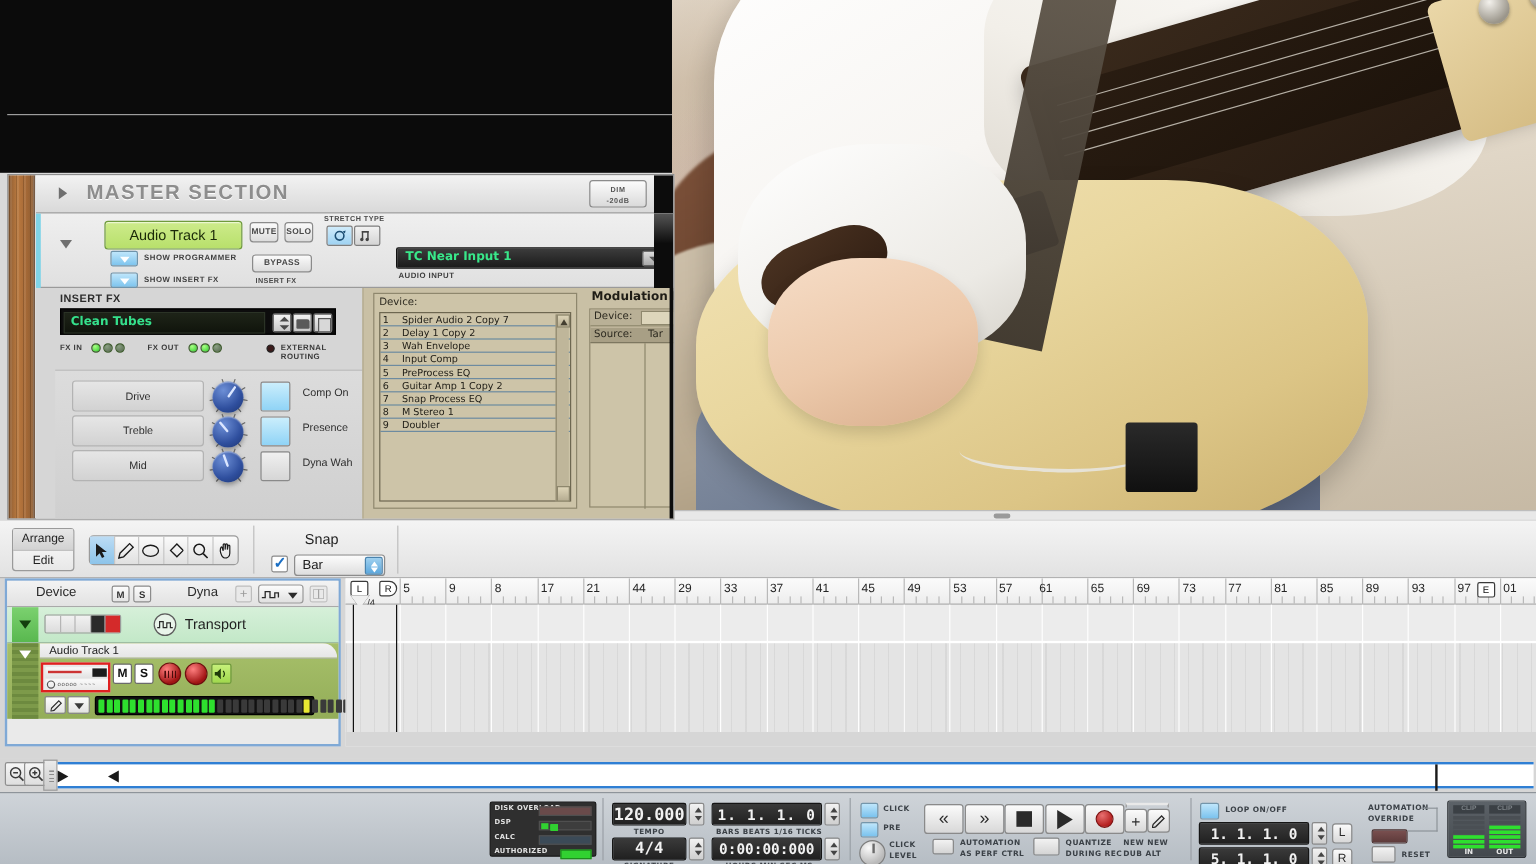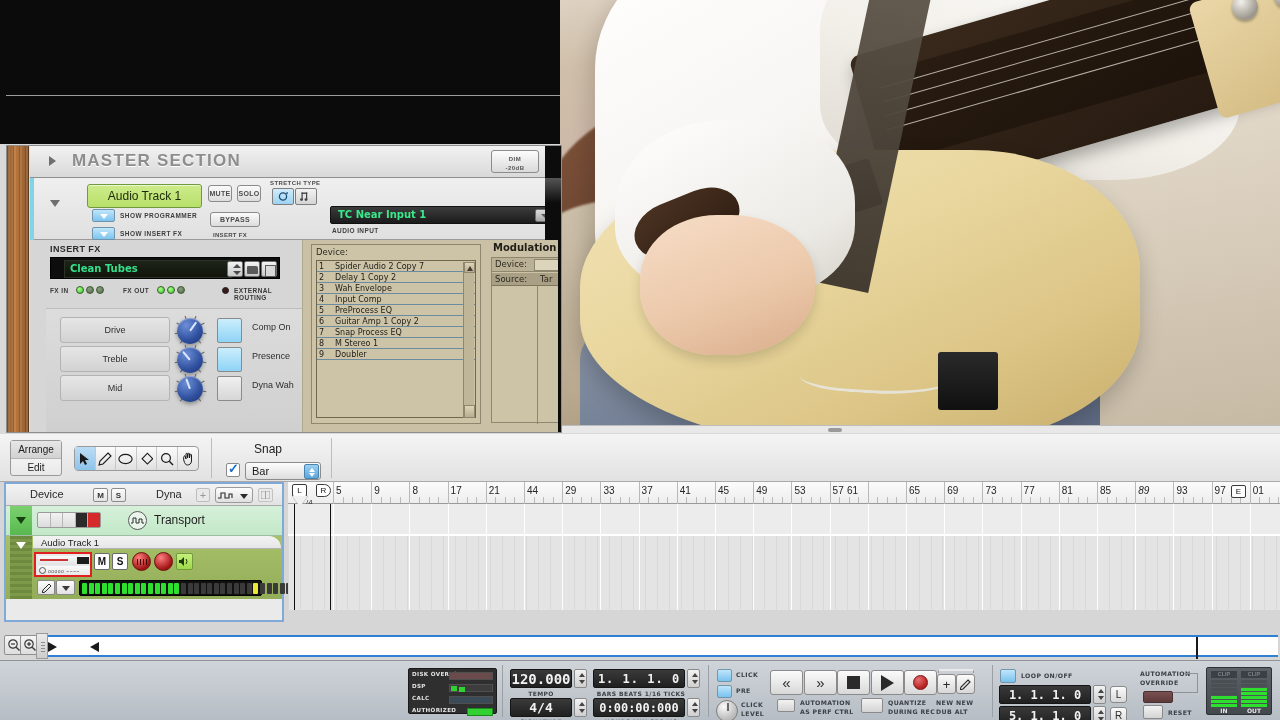--- a/index.html
+++ b/index.html
@@ -134,21 +134,21 @@
     border-top:5px solid #555;border-left:5px solid transparent;border-right:5px solid transparent;}
   .ailbl { position:absolute; left:302px; top:49px; font-size:6.5px; font-weight:bold; color:#3f3f3f; letter-spacing:.4px;}
   .trkrow .blk2 { position:absolute; right:0; top:0; width:16px; height:62px;
     background:linear-gradient(#555,#0c0c0c 40%,#0c0c0c);}
 
   
   .fxbody { position:relative; height:193px; background:#d6d6d6; }
   .fxleft { position:absolute; left:0; top:0; width:272px; height:193px; background:#d6d6d6;}
   .fxttl { position:absolute; left:20px; top:4px; font-size:9px; font-weight:bold; color:#2c2c2c; letter-spacing:.4px;}
   .preset { position:absolute; left:20px; top:17px; width:230px; height:22px; background:#0d0d0d; border:1px solid #000;}
-  .presetfield{ position:absolute; left:13px; top:2px; width:168px; height:18px;
+  .presetfield{ position:absolute; left:2px; top:2px; width:168px; height:18px;
     background:linear-gradient(#1e2418,#10140c); border:1px solid #2b3326;}
   .presetname{ position:absolute; left:5px; top:2px; font-size:10px; font-weight:bold; color:#35e08c;
     font-family:"DejaVu Sans", sans-serif;}
   .pbtn{ position:absolute; top:3px; width:16px; height:16px; background:linear-gradient(#f3f3f3,#c8c8c8);
     border:1px solid #6e6e6e; border-radius:2px;}
   .pb1{ right:36px;} .pb2{ right:19px;} .pb3{ right:2px;}
   .pb1:before{content:"";position:absolute;left:5px;top:2px;width:0;height:0;border-bottom:4px solid #4a4a4a;border-left:4px solid transparent;border-right:4px solid transparent;}
   .pb1:after{content:"";position:absolute;left:5px;top:9px;width:0;height:0;border-top:4px solid #4a4a4a;border-left:4px solid transparent;border-right:4px solid transparent;}
   .pb2:before{content:"";position:absolute;left:2px;top:4px;width:11px;height:8px;background:#5a5a5a;border-radius:1px 2px 1px 1px;}
   .pb3:before{content:"";position:absolute;left:3px;top:3px;width:9px;height:10px;border:1px solid #5a5a5a;background:#d8d8d8;}
@@ -866,21 +866,21 @@
           <div class="rnum" style="left: 506.4px;">53</div>
           <div class="rsub" style="left: 512.95px;"></div>
           <div class="rsub" style="left: 522.5px;"></div>
           <div class="rsub" style="left: 532.05px;"></div>
           <div class="rtick" style="left: 541.6px;"></div>
           <div class="rnum" style="left: 544.6px;">57</div>
           <div class="rsub" style="left: 551.15px;"></div>
           <div class="rsub" style="left: 560.7px;"></div>
           <div class="rsub" style="left: 570.25px;"></div>
           <div class="rtick" style="left: 579.8px;"></div>
-          <div class="rnum" style="left: 559px;">61</div>
+          <div class="rnum" style="left: 578px;">61</div>
           <div class="rsub" style="left: 589.35px;"></div>
           <div class="rsub" style="left: 598.9px;"></div>
           <div class="rsub" style="left: 608.45px;"></div>
           <div class="rtick" style="left: 618px;"></div>
           <div class="rnum" style="left: 621px;">65</div>
           <div class="rsub" style="left: 627.55px;"></div>
           <div class="rsub" style="left: 637.1px;"></div>
           <div class="rsub" style="left: 646.65px;"></div>
           <div class="rtick" style="left: 656.2px;"></div>
           <div class="rnum" style="left: 659.2px;">69</div>
@@ -901,21 +901,21 @@
           <div class="rnum" style="left: 773.8px;">81</div>
           <div class="rsub" style="left: 780.35px;"></div>
           <div class="rsub" style="left: 789.9px;"></div>
           <div class="rsub" style="left: 799.45px;"></div>
           <div class="rtick" style="left: 809px;"></div>
           <div class="rnum" style="left: 812px;">85</div>
           <div class="rsub" style="left: 818.55px;"></div>
           <div class="rsub" style="left: 828.1px;"></div>
           <div class="rsub" style="left: 837.65px;"></div>
           <div class="rtick" style="left: 847.2px;"></div>
-          <div class="rnum" style="left: 850.2px; font-style: italic;">89</div>
+          <div class="rnum" style="left: 850.2px;">89</div>
           <div class="rsub" style="left: 856.75px;"></div>
           <div class="rsub" style="left: 866.3px;"></div>
           <div class="rsub" style="left: 875.85px;"></div>
           <div class="rtick" style="left: 885.4px;"></div>
           <div class="rnum" style="left: 888.4px;">93</div>
           <div class="rsub" style="left: 894.95px;"></div>
           <div class="rsub" style="left: 904.5px;"></div>
           <div class="rsub" style="left: 914.05px;"></div>
           <div class="rtick" style="left: 923.6px;"></div>
           <div class="rnum" style="left: 926.6px;">97</div>

